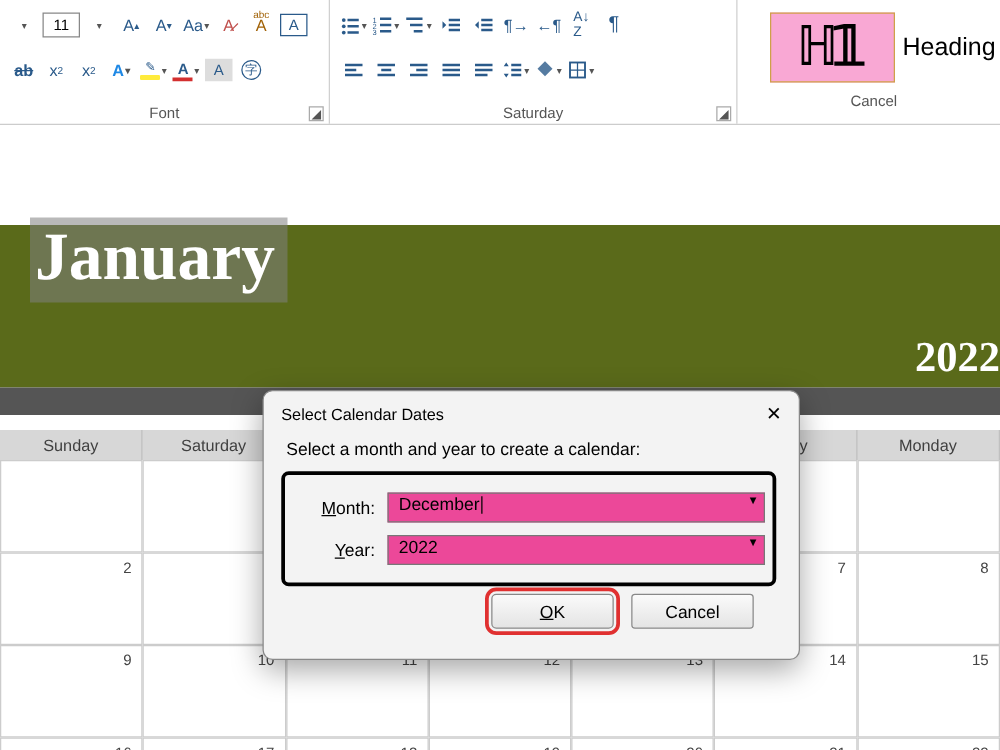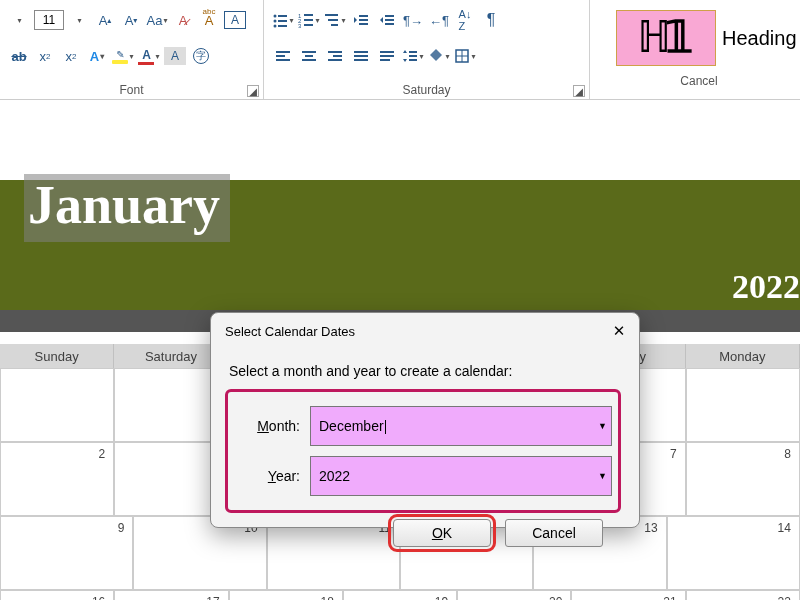--- a/index.html
+++ b/index.html
@@ -123,32 +123,32 @@
     padding:0;
     z-index:10;
   }
   .dlg-title {
     display:flex; justify-content:space-between; align-items:center;
     padding:8px 10px 4px 14px;
     font-size:13px;
   }
   .dlg-close { width:20px;height:20px;display:flex;align-items:center;justify-content:center;font-size:15px;}
   .dlg-body { padding:6px 18px 10px 18px; font-size:14px;}
-  .dlg-instr { margin-bottom:10px;margin-top:12px;}
+  .dlg-instr { margin-bottom:10px;}
   .field-row { display:flex; align-items:center; margin:10px 0;}
   .field-label { width:80px; text-align:right; padding-right:10px;}
   .field-label u { text-decoration:underline;}
   .combo {
-    flex:1; height:40px; border:1px solid #777; background:#f0abfc;
-    display:flex; align-items:center; justify-content:space-between;
+    flex:1; height:24px; border:1px solid #777; background:#ec4899;
+    display:flex; align-items:flex-start; justify-content:space-between;
     padding:0 4px 0 8px; font-size:14px;
   }
   .combo .tri { font-size:9px;}
   .red-box {
-    border:3px solid #be185d; border-radius:6px;
+    border:3px solid #000000; border-radius:6px;
     padding:4px 6px 4px 2px; margin-left:-4px;
   }
   .dlg-buttons {
     display:flex; justify-content:flex-end; gap:14px;
     padding:6px 18px 0 0;
   }
   .dlg-btn {
     width:98px; height:28px;
     background:linear-gradient(#fafafa,#e4e4e4);
     border:1px solid #888; border-radius:3px;
@@ -399,20 +399,23 @@
         </div>
         <div class="cal-cell">
           <div class="cal-num">12</div>
         </div>
         <div class="cal-cell">
           <div class="cal-num">13</div>
         </div>
         <div class="cal-cell">
           <div class="cal-num">14</div>
         </div>
+        <div class="cal-cell">
+          <div class="cal-num">15</div>
+        </div>
       </div>
       <div class="cal-row">
         <div class="cal-cell">
           <div class="cal-num">16</div>
         </div>
         <div class="cal-cell">
           <div class="cal-num">17</div>
         </div>
         <div class="cal-cell">
           <div class="cal-num">18</div>

